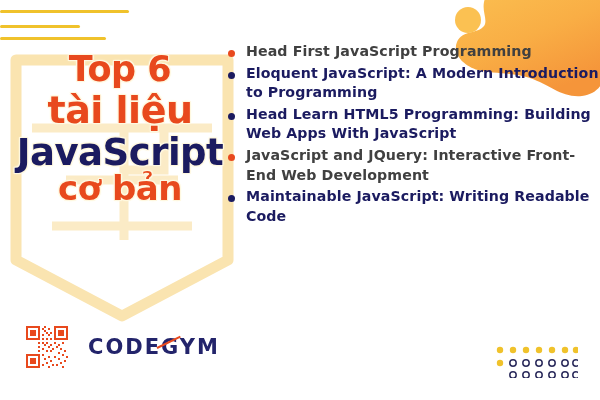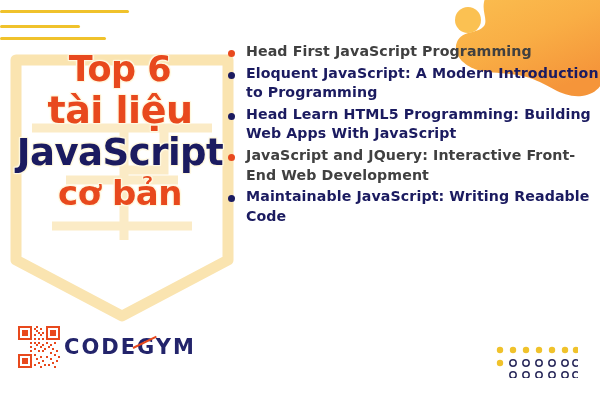--- a/index.html
+++ b/index.html
@@ -48,27 +48,27 @@
     text-shadow:
        0 0 3px #FFF8E0, 0 0 3px #FFF8E0,
        1px 1px 0 #FFF8E0, -1px 1px 0 #FFF8E0,
        1px -1px 0 #FFF8E0, -1px -1px 0 #FFF8E0;
   }
   .t-orange{color:#E8491D;}
   .t-navy{color:#1B1B60;}
   .tl1{font-size:35px;margin-bottom:4px;}
   .tl2{font-size:38px;margin-bottom:5px;}
   .tl3{font-size:35px;margin-bottom:4px;}
-  .tl4{font-size:37px;margin-bottom:5px;}
+  .tl4{font-size:37px;}
   .tl5{font-size:34px;}
 
   
   .brand{
-    position:absolute;left:18px;top:326px;
-    display:flex;align-items:center;gap:4px;
+    position:absolute;left:26px;top:326px;
+    display:flex;align-items:center;gap:20px;
     z-index:6;
     justify-content:flex-end;
   }
   .qr{width:42px;height:42px;display:block;}
   .wordmark{
     position:relative;
     font-family:"DejaVu Sans", sans-serif;
     font-weight:bold;
     font-size:21px;
     letter-spacing:2.0px;

